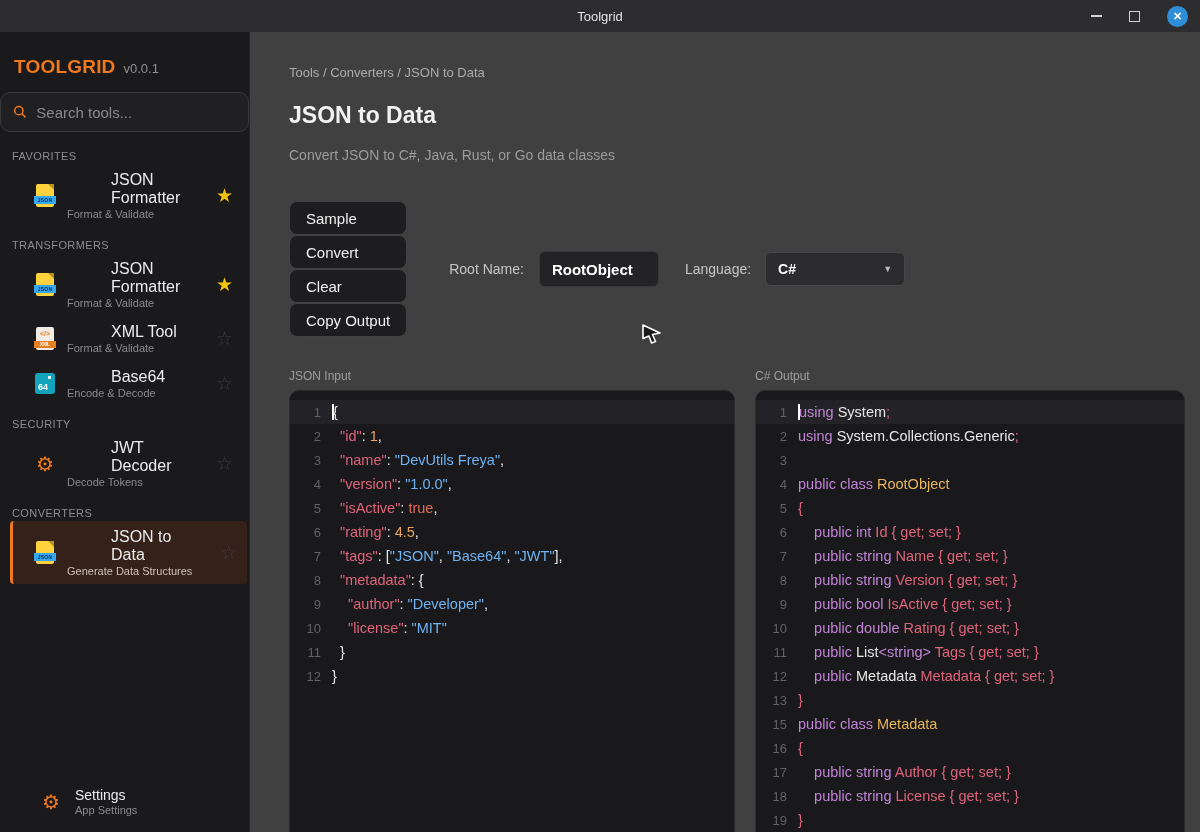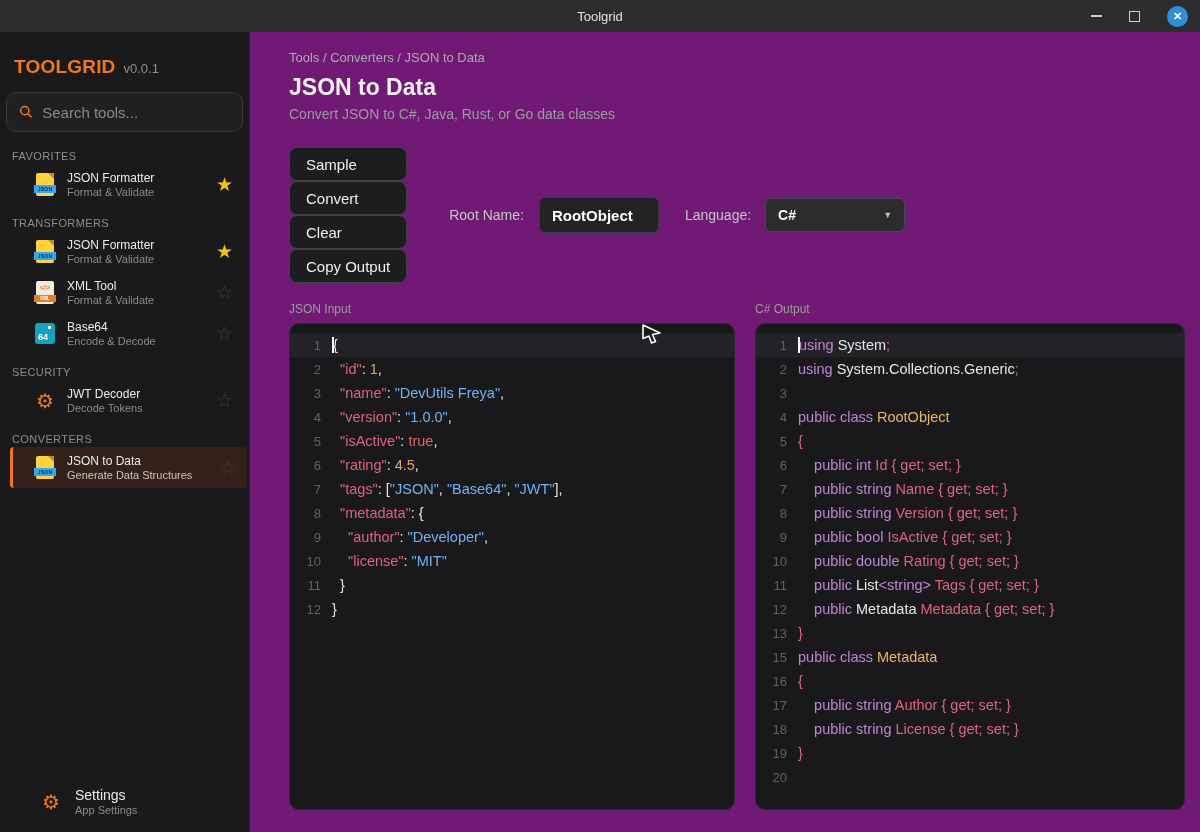--- a/index.html
+++ b/index.html
@@ -16,30 +16,30 @@
                display:flex; align-items:center; justify-content:center; font-size:11px; font-weight:bold; }
 
   .body-row { display:flex; height:800px; }
 
   
   .sidebar { width:250px; background:#1a1a1c; border-right:1px solid #262628; display:flex;
              flex-direction:column; padding-top:12px; }
   .logo-row { padding:12px 14px 10px; display:flex; align-items:baseline; gap:8px; }
   .logo { font-size:19px; font-weight:800; color:var(--accent); letter-spacing:0.2px; }
   .version { font-size:13px; color:#8f8f8f; }
-  .search { margin:4px 6px 6px; height:40px; background:#202022; border:1px solid #39393c;
+  .search { margin:4px 0 6px; height:40px; background:#202022; border:1px solid #39393c;
             border-radius:10px; display:flex; align-items:center; padding:0 12px; gap:9px; }
   .search input { background:transparent; border:none; outline:none; color:#ddd; font-size:15px; width:100%; }
   .search input::placeholder { color:#8a8a8a; }
   .section-label { font-size:11px; color:#8d8d8d; margin:12px 12px 2px; letter-spacing:0.4px; }
   .item { display:flex; align-items:center; gap:11px; padding:7px 16px 7px 34px; position:relative; }
   .item.selected { background:#33211a; border-left:3px solid var(--accent); margin:0 2px 0 10px;
                    padding-left:21px; padding-right:10px; border-radius:4px; }
   .item .t { display:flex; flex-direction:column; }
-  .item .title { font-size:12px; color:#ececec; font-weight:500; }
+  .item .title { font-size:16px; color:#ececec; font-weight:500;margin-left:44px; }
   .item .sub { font-size:11px; color:#8b8b8b; margin-top:1px; }
   .item.selected .sub { color:#cfc2ba; }
   .star { margin-left:auto; font-size:19px; line-height:1; }
   .star.on { color:var(--star); }
   .star.off { color:#3e3e40; }
 
   
   .fi { width:22px; height:25px; position:relative; flex-shrink:0; }
   .fi .page { position:absolute; left:2px; right:2px; top:1px; bottom:1px; border-radius:2px; }
   .fi .band { position:absolute; left:0; right:0; bottom:4px; height:8px; display:flex; align-items:center;
@@ -52,21 +52,21 @@
   .fi-xml .mark { position:absolute; top:4px; left:0; right:0; text-align:center; font-size:7px; font-weight:700; color:#e67e22; }
   .fi-xml .band { background:#e67e22; color:#fff; height:7px; bottom:3px; font-size:4.5px; }
   .fi-b64 .sq { position:absolute; left:1px; right:1px; top:2px; bottom:2px; background:#14a3bd; border-radius:3px;
                 color:#fff; font-weight:700; font-size:9px; display:flex; align-items:flex-end; padding:18px 0 2px 3px; }
   .fi-b64 .dot { position:absolute; top:5px; right:5px; width:3px; height:3px; background:#eafcff; }
   .gear-glyph { font-size:20px; color:var(--accent); line-height:1; width:22px; text-align:center; flex-shrink:0; }
 
   .settings-row { margin-top:auto; display:flex; gap:13px; align-items:center; padding:14px 14px 16px 40px; }
 
   
-  .main { flex:1; display:flex; flex-direction:column; padding:18px 15px 22px 39px; background:#701a75; }
+  .main { flex:1; display:flex; flex-direction:column; padding:33px 15px 22px 39px; background:#404040;gap:13px; }
   .breadcrumb { font-size:13px; color:#ababab; }
   .page-title { font-size:23px; font-weight:700; color:#f2f2f2; margin-top:9px; }
   .page-sub { font-size:14px; color:#9c9c9c; margin-top:5px; }
 
   .toolbar { display:flex; align-items:center; margin-top:25px; }
   .btn { height:34px; padding:0 16px; background:#1d1d1f; border:1px solid #424245; border-radius:8px;
          color:#f0f0f0; font-size:15px; font-weight:500; margin-right:12px; display:flex; align-items:center; }
   .rn-label { margin-left:30px; color:#c6c6c6; font-size:14px; }
   .rn-input { margin-left:15px; width:120px; height:36px; background:#232325; border:1px solid #39393c;
               border-radius:6px; color:#fff; font-weight:700; font-size:15px; padding:0 12px;

